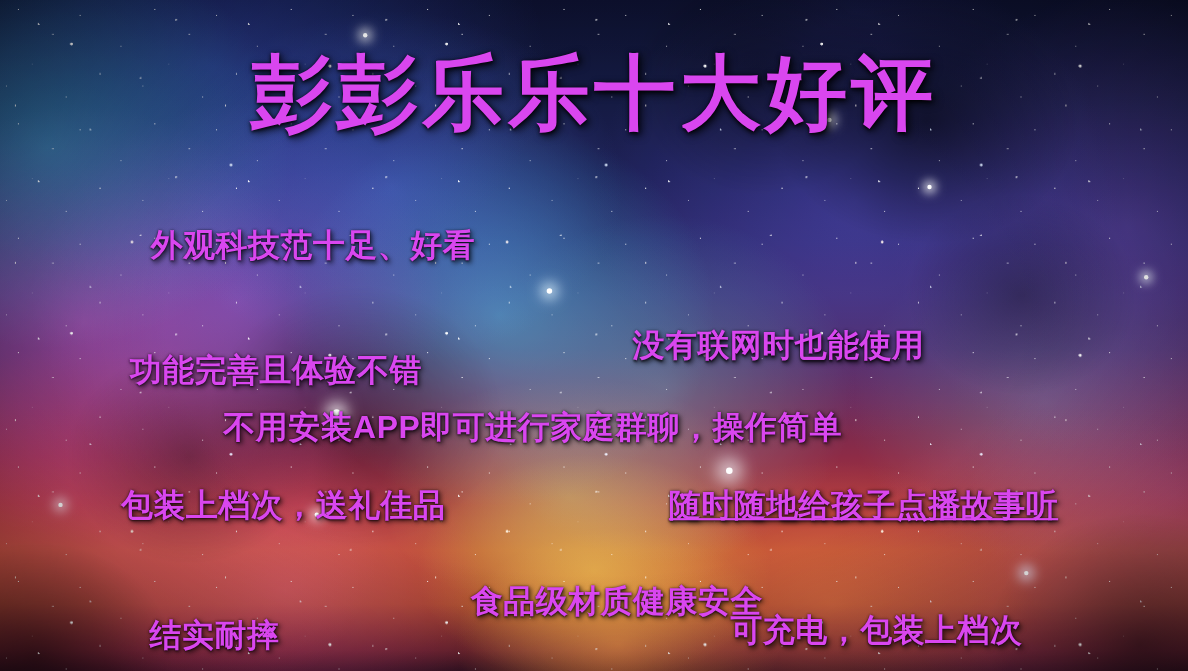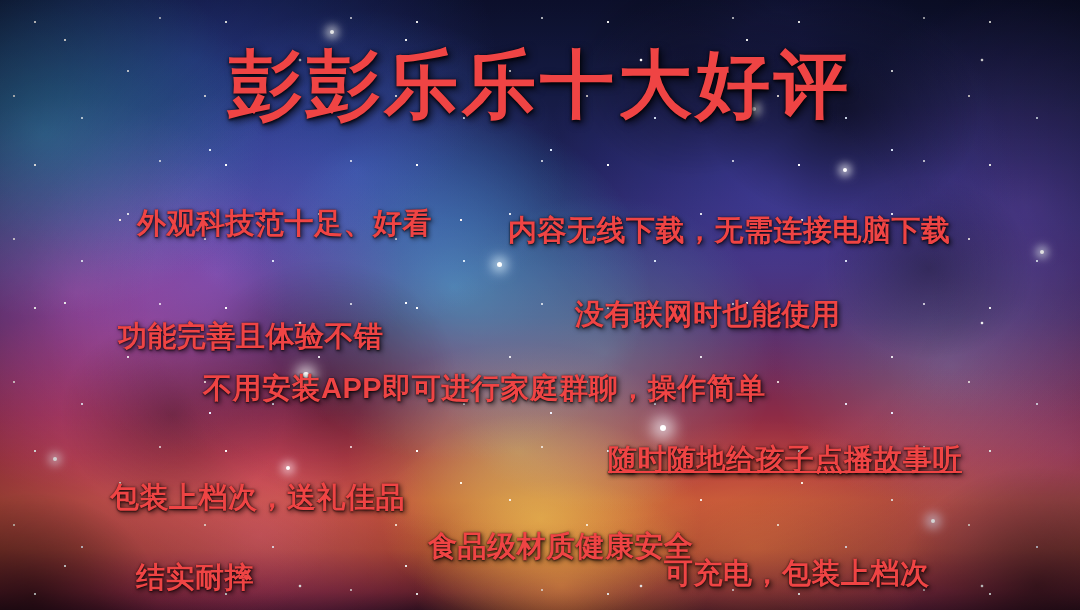--- a/index.html
+++ b/index.html
@@ -136,21 +136,21 @@
   }
 
   
   #bg-vignette{
     background:radial-gradient(ellipse 78% 82% at 50% 48%, rgba(0,0,0,0) 46%, rgba(0,0,0,0.30) 80%, rgba(0,0,0,0.58) 100%);
   }
 
   
   .cn{
     position:absolute;
-    color:#ef4444;
+    color:#d946ef;
     font-weight:bold;
     letter-spacing:.5px;
     white-space:nowrap;
     font-family:"Liberation Sans","DejaVu Sans",sans-serif;
     text-shadow:
       0 0 2px rgba(0,0,0,.45),
       2px 2px 5px rgba(0,0,0,.75),
       0 1px 2px rgba(0,0,0,.6);
   }
 
@@ -169,21 +169,21 @@
   }
 
   .pt{font-size:29px;}
 
   
   #p0{left:137px;  top:184px;margin-top:20px;}
   #p1{left:508px;  top:211px;}
   #p2{left:118px;  top:281px;margin-top:36px;}
   #p3{left:575px;  top:295px;}
   #p4{left:203px;  top:369px;}
-  #p5{left:110px;  top:440px;margin-top:38px;}
+  #p5{left:110px;  top:440px;}
   #p6{left:608px;  top:440px;text-decoration:underline;}
   #p7{left:428px;  top:503px;margin-top:24px;}
   #p8{left:136px;  top:558px;}
   #p9{left:664px;  top:554px;}
 </style>
 </head>
 <body>
 
 <div id="poster">
 
@@ -203,21 +203,20 @@
   <div class="glow-star" style="left:53px;top:457px;width:4px;height:4px;box-shadow:0 0 10px 4px rgba(255,225,235,.8);"></div>
   <div class="glow-star" style="left:286px;top:466px;width:4px;height:4px;box-shadow:0 0 10px 4px rgba(255,220,230,.8);"></div>
   <div class="glow-star" style="left:843px;top:168px;width:4px;height:4px;box-shadow:0 0 9px 4px rgba(255,255,255,.75);"></div>
   <div class="glow-star" style="left:1040px;top:250px;width:4px;height:4px;box-shadow:0 0 9px 4px rgba(230,240,255,.75);"></div>
 
   <div class="bg-layer" id="bg-vignette"></div>
 
   <div class="cn" id="title">彭彭乐乐十大好评</div>
 
   <div class="cn pt" id="p0">外观科技范十足、好看</div>
-  <div class="cn pt" id="p1">内容无线下载，无需连接电脑下载</div>
   <div class="cn pt" id="p2">功能完善且体验不错</div>
   <div class="cn pt" id="p3">没有联网时也能使用</div>
   <div class="cn pt" id="p4">不用安装APP即可进行家庭群聊，操作简单</div>
   <div class="cn pt" id="p5">包装上档次，送礼佳品</div>
   <div class="cn pt" id="p6">随时随地给孩子点播故事听</div>
   <div class="cn pt" id="p7">食品级材质健康安全</div>
   <div class="cn pt" id="p8">结实耐摔</div>
   <div class="cn pt" id="p9">可充电，包装上档次</div>
 
 </div>

